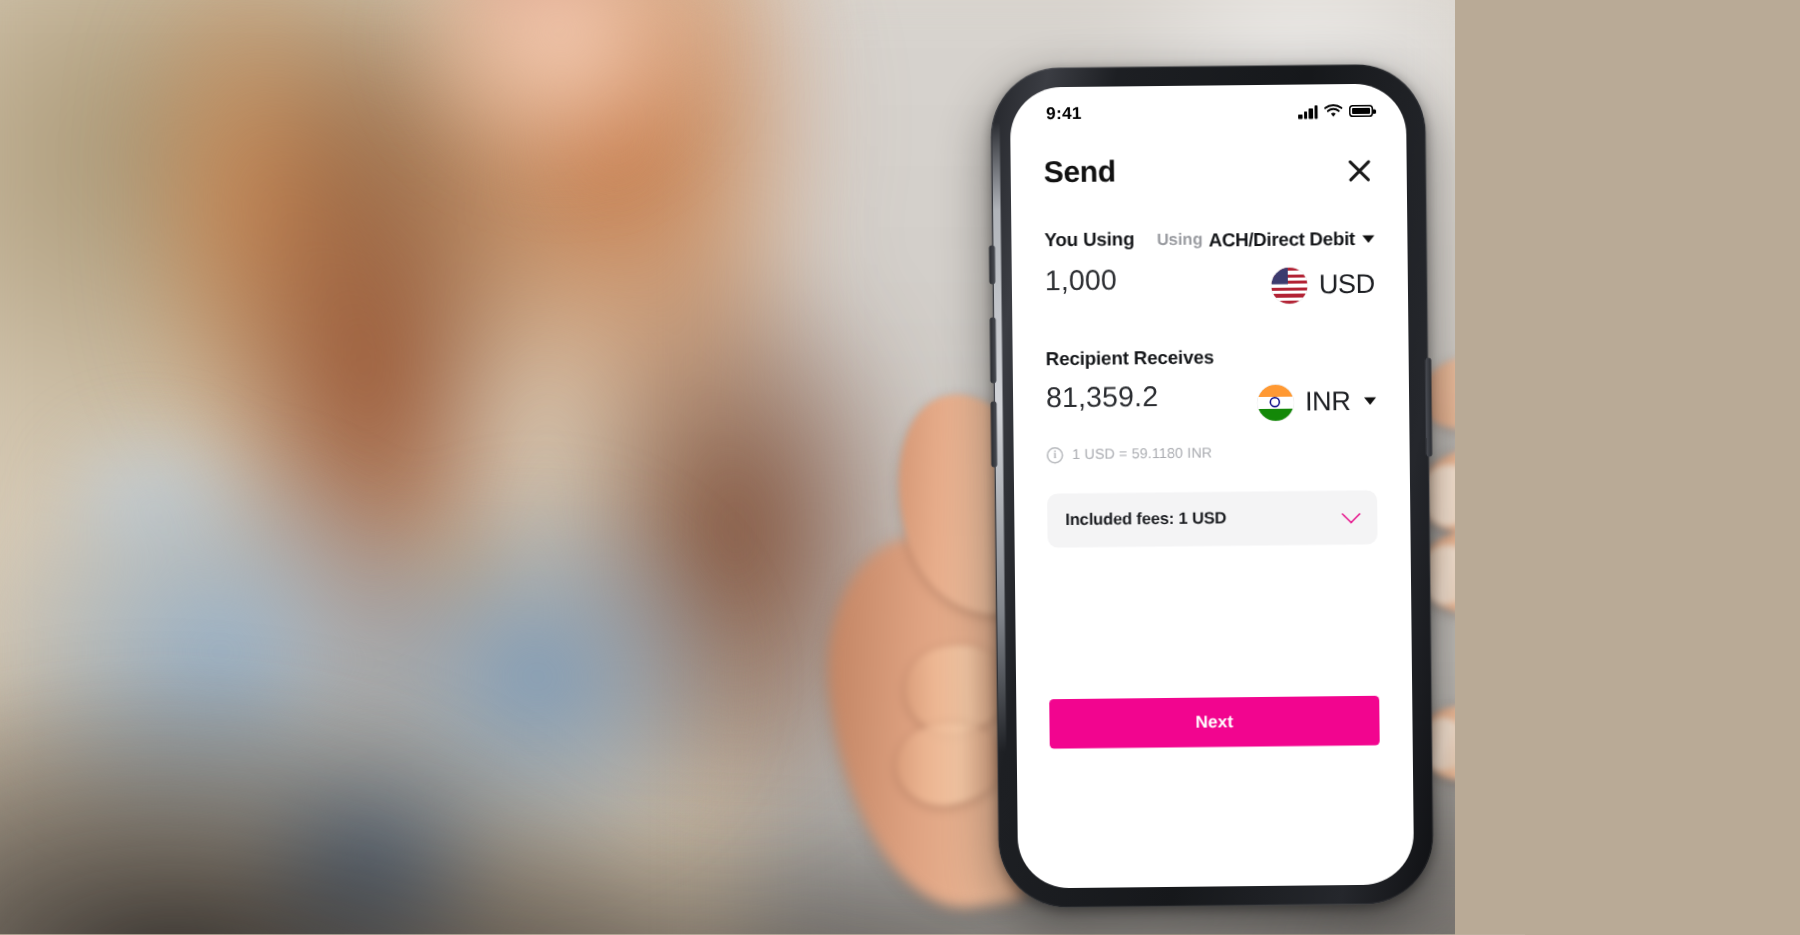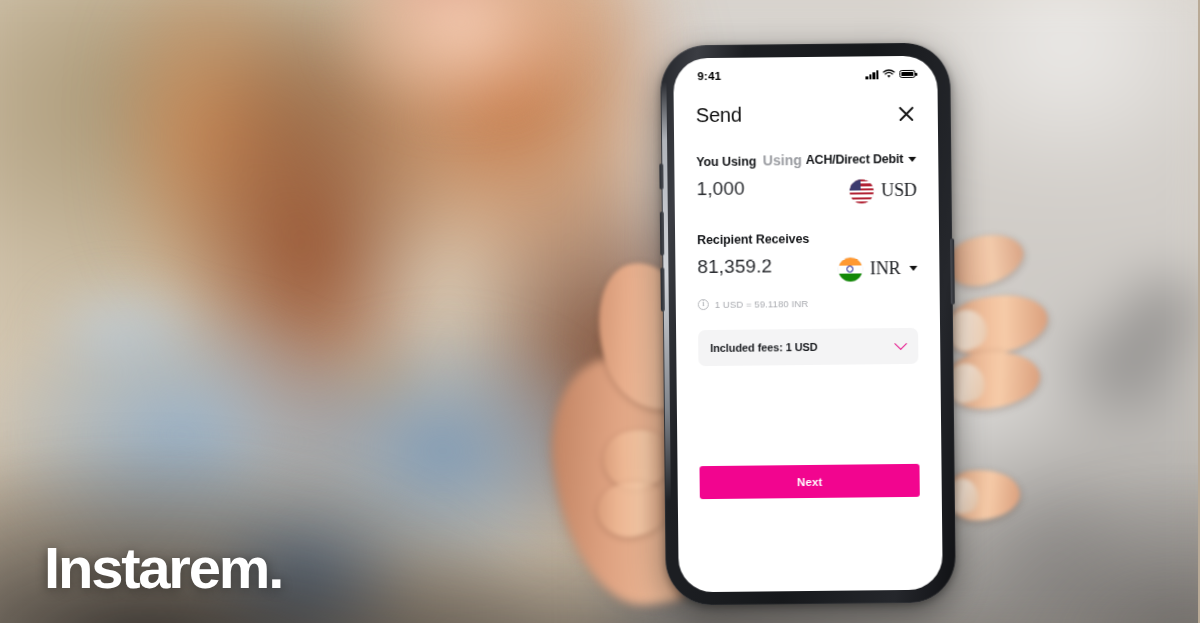--- a/index.html
+++ b/index.html
@@ -7,21 +7,21 @@
   html, body {
     width: 1200px; height: 623px;
     overflow: hidden;
     font-family: "Liberation Sans", sans-serif;
     background: #b9aa96;
   }
 
   
   #scene {
     position: relative;
-    width: 1198px; height: 623px;
+    width: 970px; height: 623px;
     overflow: hidden;
     background: #cfc5b6;
   }
 
   
   .bg-layer { position: absolute; inset: -40px; }
 
   
   .bg-base {
     background:
@@ -185,57 +185,57 @@
     background:#000; border-radius: 0 1px 1px 0;
   }
 
   
   .app { padding: 10px 22px 0 22px; }
 
   .titlerow {
     display: flex; align-items: center; justify-content: space-between;
     margin-top: 6px; margin-bottom: 26px;
   }
-  .title { font-size: 20px; font-weight: 400; color: #111; letter-spacing: -.2px; }
+  .title { font-size: 20px; font-weight: 700; color: #111; letter-spacing: -.2px; }
   .close-x { width: 18px; height: 18px; position: relative; cursor: pointer; }
   .close-x::before, .close-x::after {
     content:""; position:absolute; left:-1px; top: 8px; width: 19px; height: 1.6px;
     background: #1a1a1a; border-radius: 1px;
   }
   .close-x::before { transform: rotate(45deg); }
   .close-x::after  { transform: rotate(-45deg); }
 
   .fieldblock { margin-bottom: 6px; }
 
   .labelrow {
     display: flex; align-items: baseline; justify-content: space-between;
     margin-bottom: 9px;
   }
   .field-label { font-size: 12.5px; font-weight: 700; color: #15171a; letter-spacing: -.1px; }
   .method { display: flex; align-items: center; gap: 4px; }
-  .method-using { font-size: 14px; font-weight: 600; color: #9a9ca1; }
+  .method-using { font-size: 11px; font-weight: 600; color: #9a9ca1; }
   .method-name { font-size: 12.5px; font-weight: 700; color: #15171a; letter-spacing: -.2px; }
   .caret {
     width: 0; height: 0; margin-left: 1px;
     border-left: 4.2px solid transparent;
     border-right: 4.2px solid transparent;
     border-top: 5px solid #111;
   }
 
   .amountrow {
     display: flex; align-items: center; justify-content: space-between;
   }
   .amount-wrap { flex: 0 0 auto; }
   .amount {
     font-size: 19px; font-weight: 400; color: #2b2d31; letter-spacing: .1px;
     padding-bottom: 7px; min-width: 112px; display: block;
   }
   .amount-underline { height: 1px; background: #e2e3e6; width: 112px; }
 
-  .currency { display: flex; align-items: center; gap: 8px; font-family: Liberation Serif, serif; }
+  .currency { display: flex; align-items: center; gap: 8px; }
   .ccy-code { font-size: 18px; font-weight: 500; color: #1b1d21; letter-spacing: -.2px; }
 
   
   .flag { width: 24px; height: 24px; border-radius: 50%; overflow: hidden; position: relative; flex: 0 0 auto;
           box-shadow: 0 0 0 .5px rgba(0,0,0,.08); }
   .flag-us {
     background: repeating-linear-gradient(180deg,
       #b22234 0 2.2px, #ffffff 2.2px 4.4px);
   }
   .flag-us::after {
@@ -414,15 +414,14 @@
           <span class="chev-down"></span>
         </div>
 
       </div>
 
       <button class="next-btn">Next</button>
 
     </div>
   </div>
 
-  <div id="logo">Instarem.</div>
 
 </div>
 
 </body></html>

